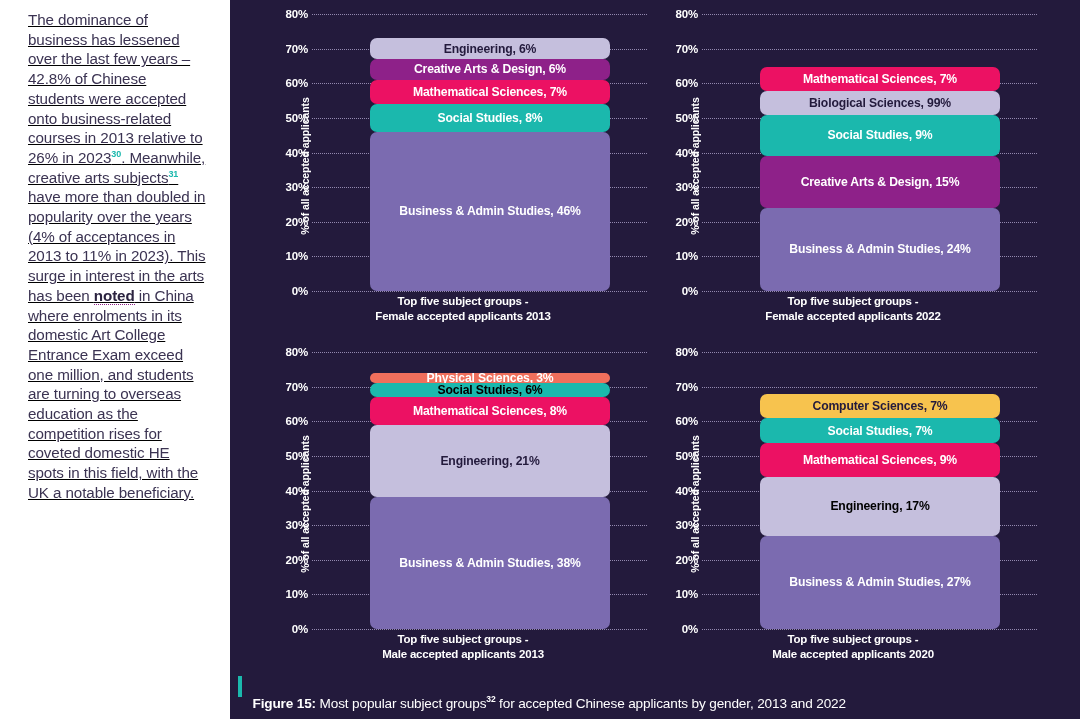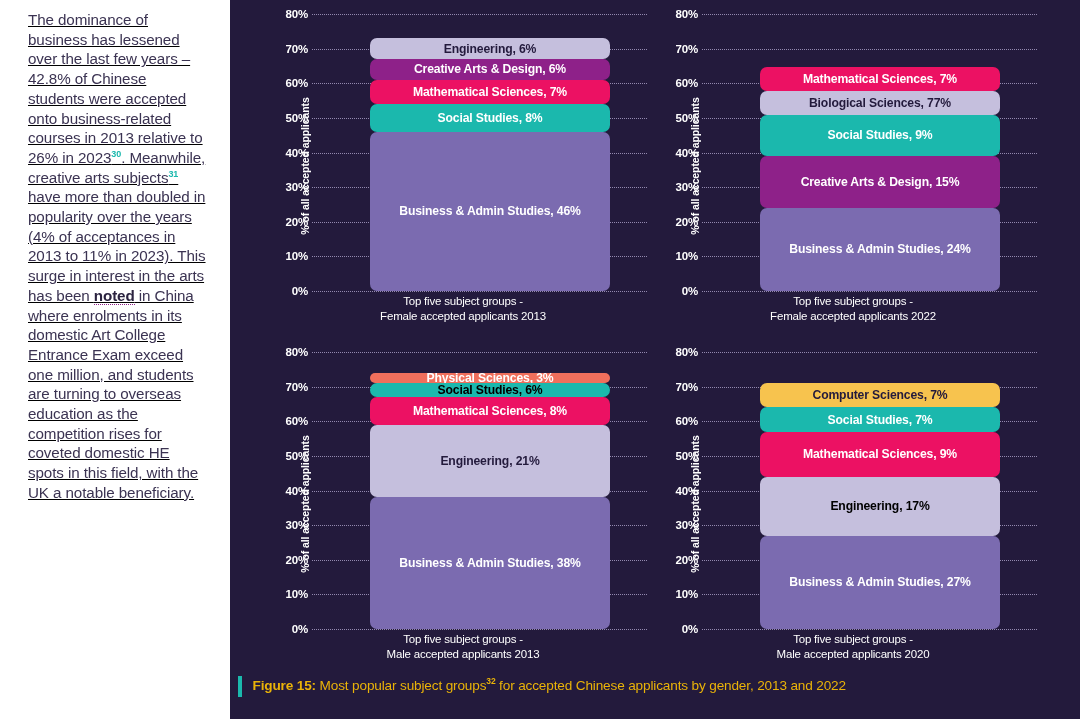--- a/index.html
+++ b/index.html
@@ -140,21 +140,21 @@
     text-align: center;
     border-radius: 7px;
   }
 
   .xlabel {
     position: absolute;
     left: 42px; right: 1px;
     top: 294px;
     text-align: center;
     font-size: 11.5px;
-    font-weight: 400;
+    font-weight: 700;
     color: #ffffff;
     line-height: 15px;
     letter-spacing: -0.2px;
   }
   .xlabel .l2 { display: block; }
 
   
   .caption {
     position: absolute;
     left: 8px;
@@ -165,23 +165,24 @@
   }
   .caption .accent {
     width: 3.5px;
     height: 21px;
     background: #1bb8ad;
     flex: 0 0 3.5px;
     margin-top: 0px;
   }
   .caption .ctext {
     font-size: 13.6px;
-    color: #eab308;
+    color: #ffffff;
     line-height: 20px;
     letter-spacing: -0.15px;
+    margin-top: 18px;
   }
   .caption .ctext b { font-weight: 700; }
   .caption sup {
     font-size: 8.5px;
     vertical-align: super;
     line-height: 0;
     font-weight: 700;
   }
 </style>
 </head>
@@ -295,21 +296,21 @@
             </div>
             <div class="gridrow" style="top: 0px;">
               <div class="tick">80%</div>
               <div class="gline"></div>
             </div>
             <div class="bar">
               <div class="seg" style="height: 24.2375px; background: rgb(236, 17, 99); color: rgb(255, 255, 255);">
                 <span>Mathematical Sciences, 7%</span>
               </div>
               <div class="seg" style="height: 24.2375px; background: rgb(197, 191, 221); color: rgb(35, 26, 60);">
-                <span>Biological Sciences, 77%</span>
+                <span>Biological Sciences, 99%</span>
               </div>
               <div class="seg" style="height: 41px; background: rgb(27, 184, 173); color: rgb(255, 255, 255);">
                 <span>Social Studies, 9%</span>
               </div>
               <div class="seg" style="height: 51.9375px; background: rgb(142, 33, 137); color: rgb(255, 255, 255);">
                 <span>Creative Arts &amp; Design, 15%</span>
               </div>
               <div class="seg" style="height: 83.1px; background: rgb(123, 107, 176); color: rgb(255, 255, 255);">
                 <span>Business &amp; Admin Studies, 24%</span>
               </div>
@@ -421,21 +422,21 @@
               <div class="tick">80%</div>
               <div class="gline"></div>
             </div>
             <div class="bar">
               <div class="seg" style="height: 24.2375px; background: rgb(247, 195, 78); color: rgb(35, 26, 60);">
                 <span>Computer Sciences, 7%</span>
               </div>
               <div class="seg" style="height: 24.2375px; background: rgb(27, 184, 173); color: rgb(255, 255, 255);">
                 <span>Social Studies, 7%</span>
               </div>
-              <div class="seg" style="height: 45px; background: rgb(236, 17, 99); color: rgb(255, 255, 255);">
+              <div class="seg" style="height: 34px; background: rgb(236, 17, 99); color: rgb(255, 255, 255);">
                 <span>Mathematical Sciences, 9%</span>
               </div>
               <div class="seg" style="height: 58.8625px; background: rgb(197, 191, 221); color: #000000;">
                 <span>Engineering, 17%</span>
               </div>
               <div class="seg" style="height: 93.4875px; background: rgb(123, 107, 176); color: rgb(255, 255, 255);">
                 <span>Business &amp; Admin Studies, 27%</span>
               </div>
             </div>
           </div>

